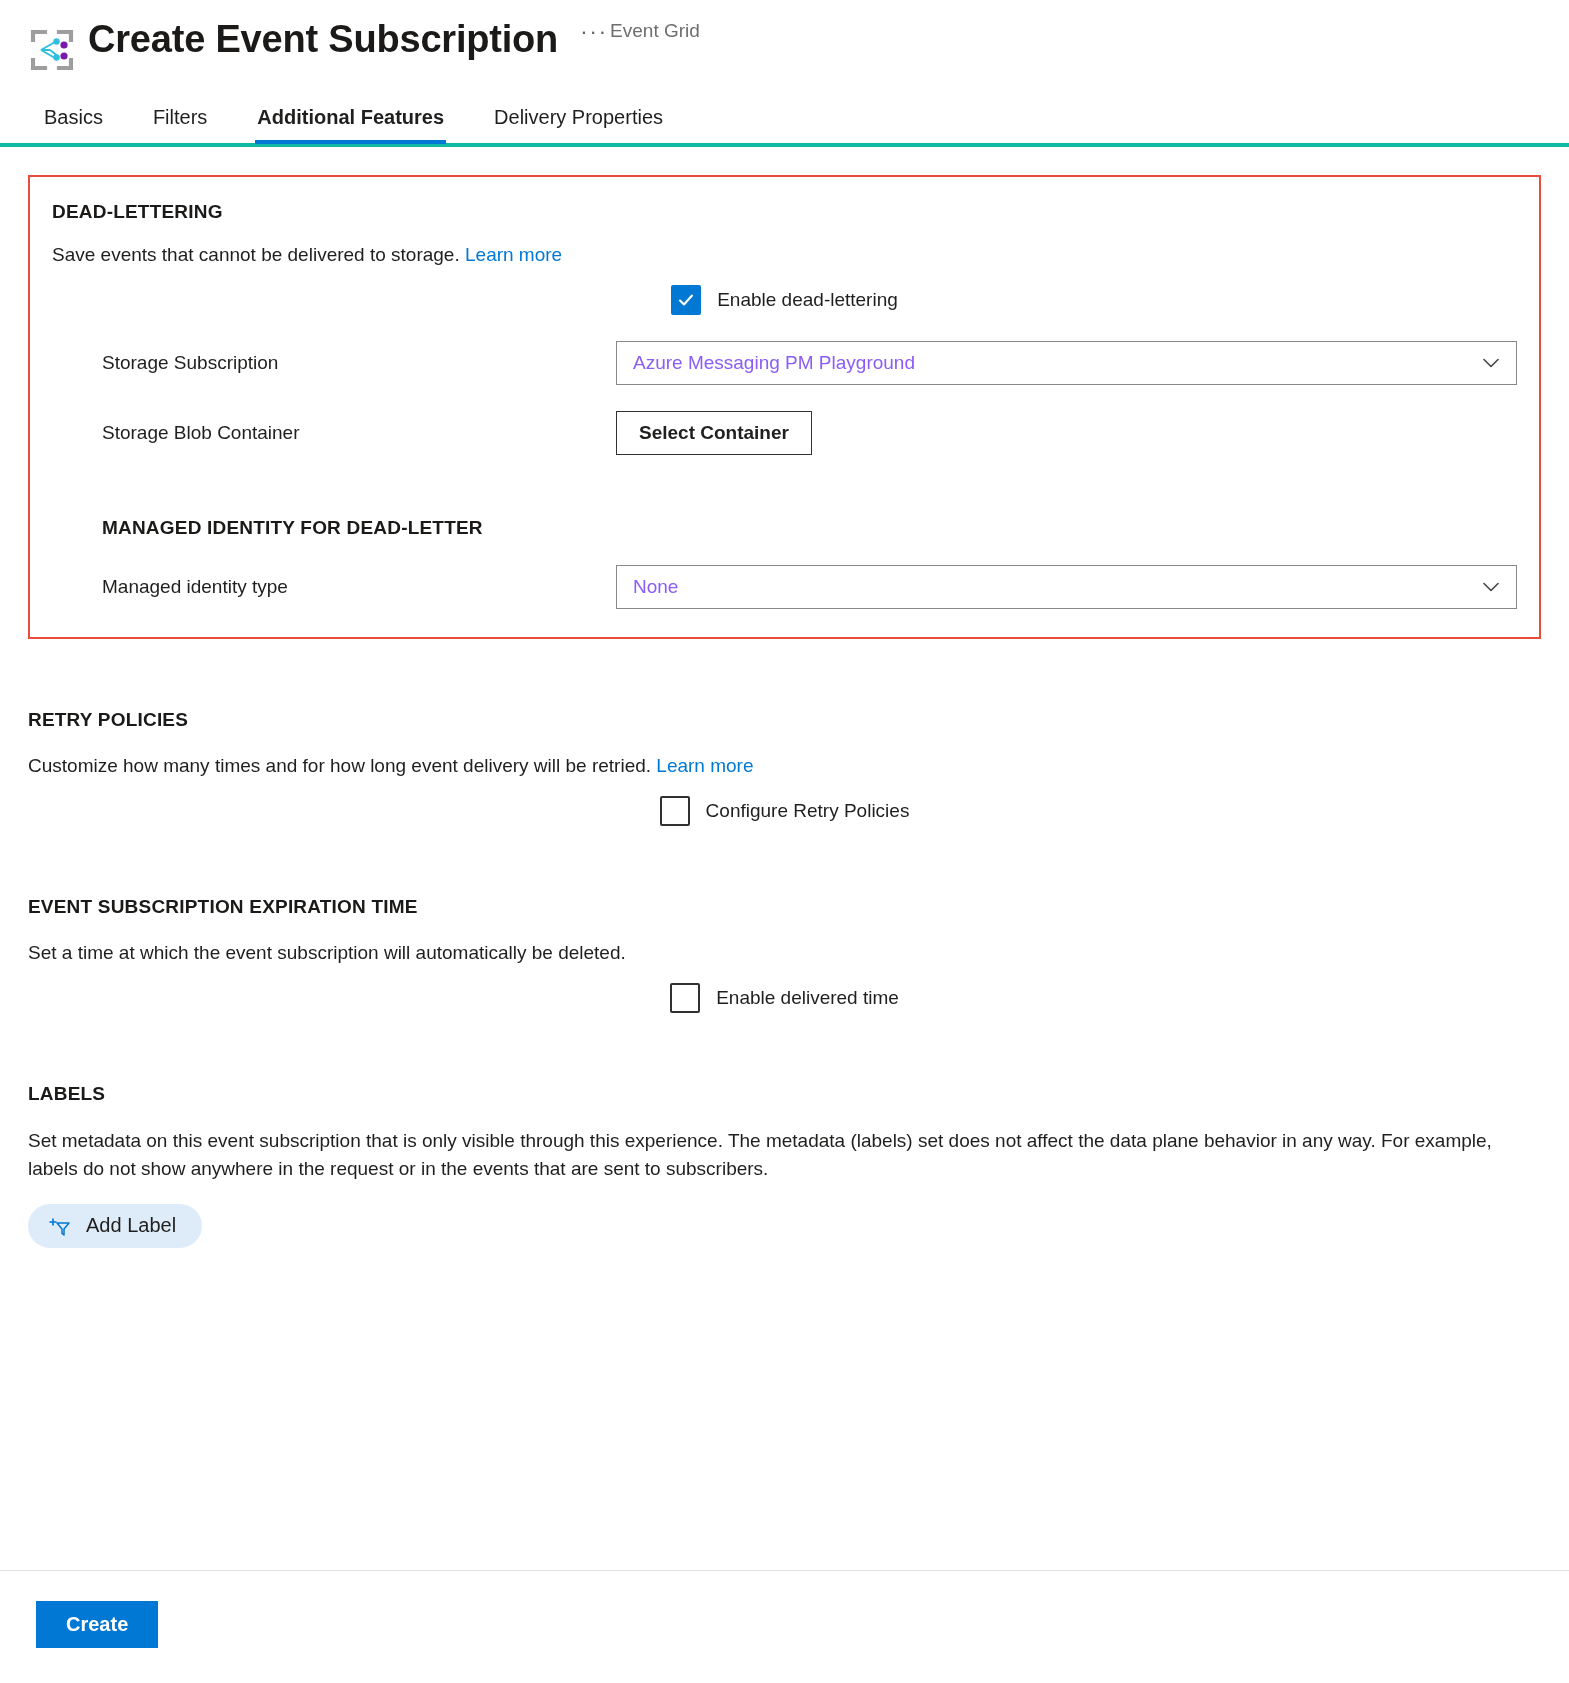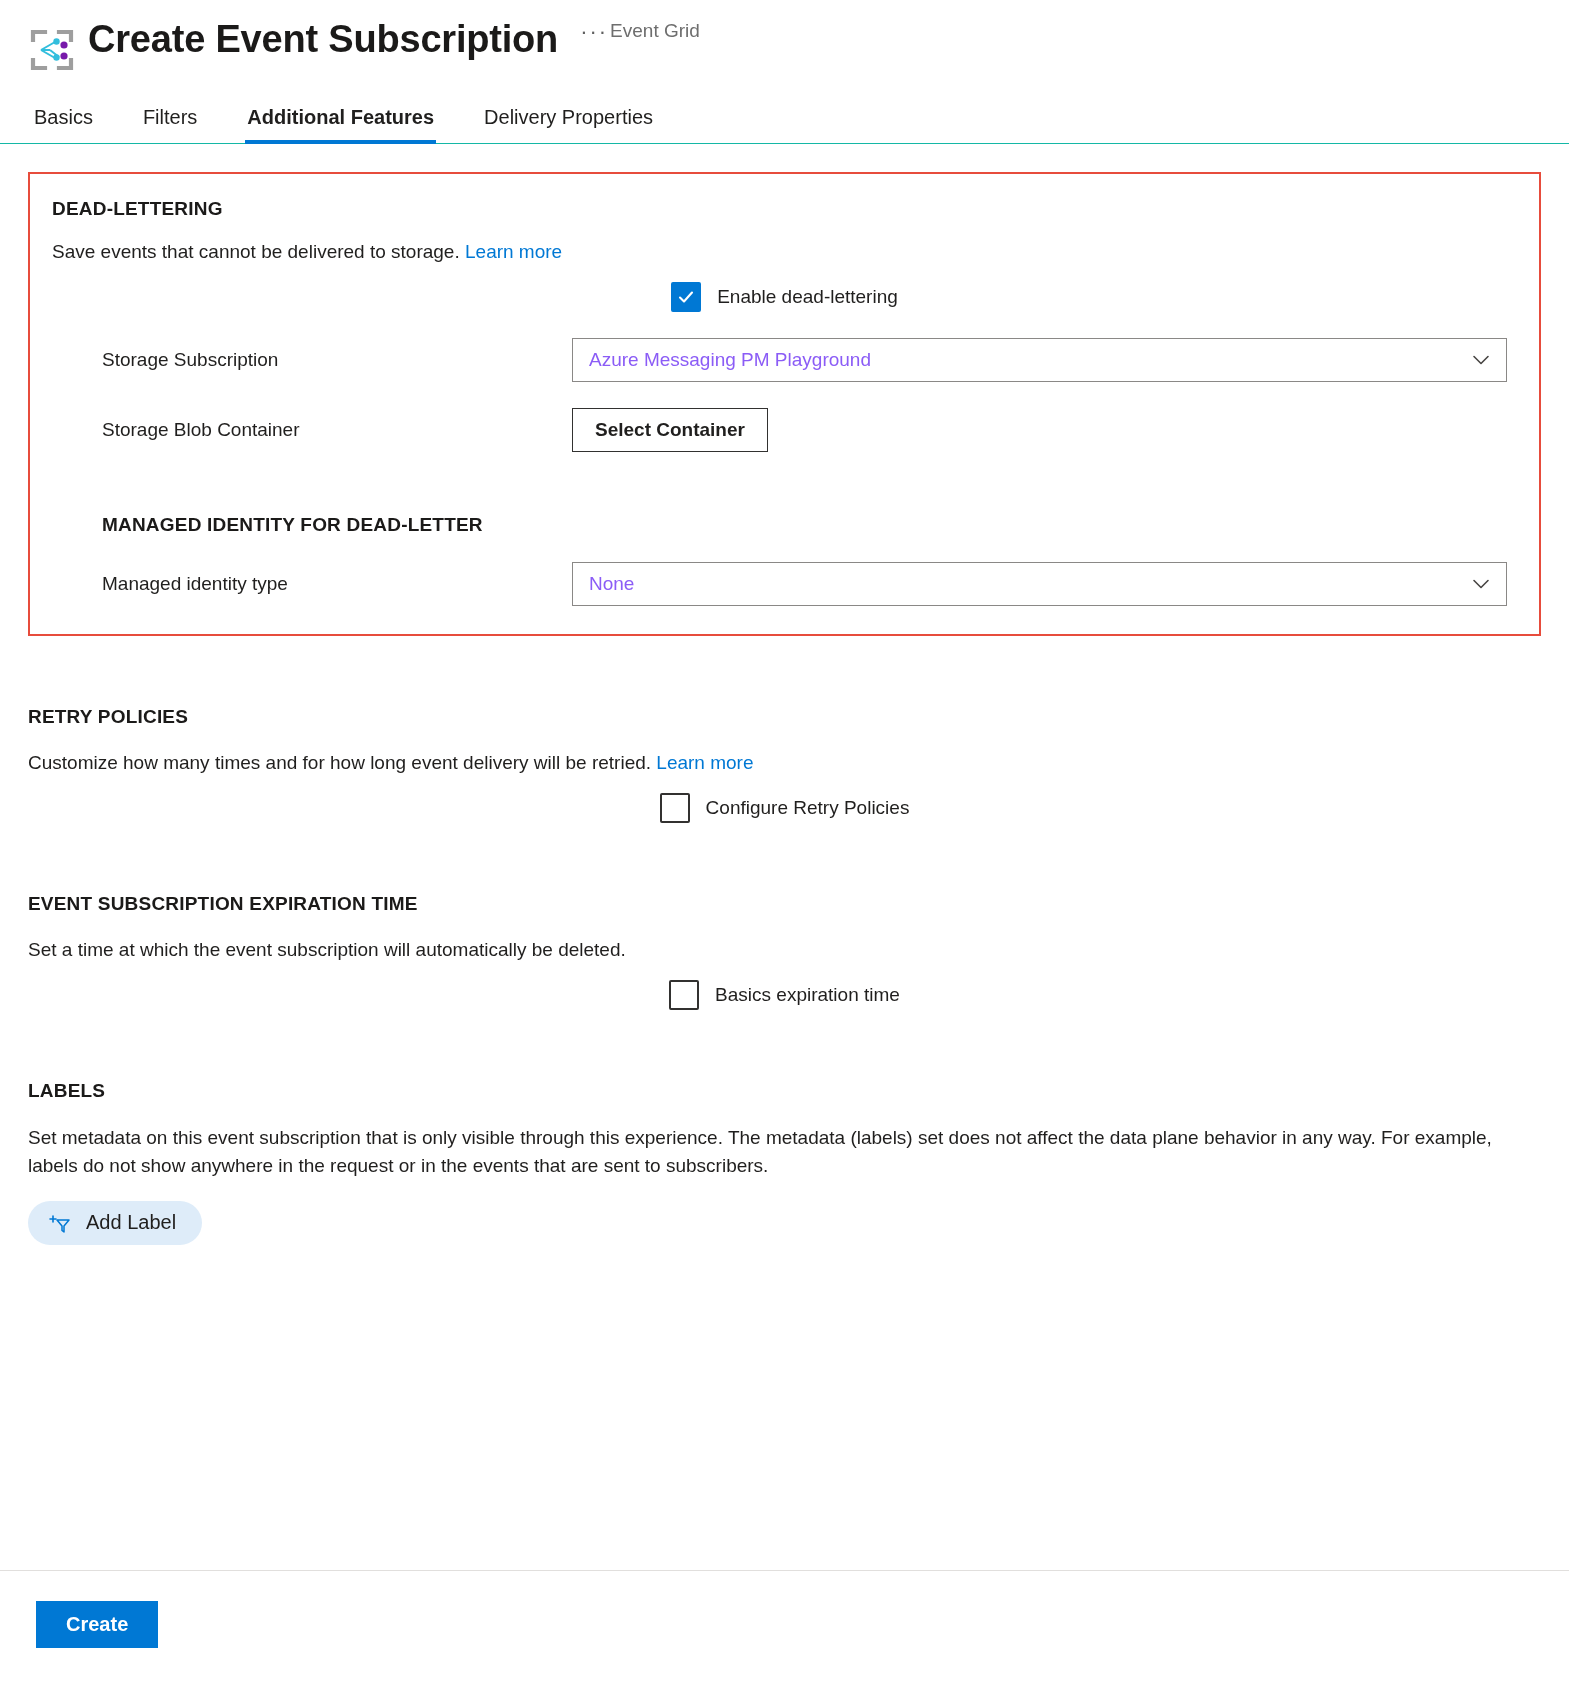--- a/index.html
+++ b/index.html
@@ -61,22 +61,22 @@
     color: #6e6e6e;
     margin-top: 2px;
     margin-left: 2px;
   }
 
   
   .tabs {
     display: flex;
     align-items: flex-end;
     margin-top: 26px;
-    padding-left: 32px;
-    border-bottom: 1px solid #14b8a6;
+    padding-left: 42px;
+    border-bottom: 4px solid #14b8a6;
     position: relative;
   }
   .tab {
     font-size: 20px;
     color: #201f1e;
     padding: 6px 2px 14px 2px;
     margin-right: 46px;
     cursor: pointer;
     position: relative;
     white-space: nowrap;
@@ -158,20 +158,21 @@
     color: #201f1e;
     cursor: pointer;
   }
 
   
   .field-row {
     display: flex;
     align-items: center;
     margin-top: 26px;
     padding-left: 50px;
+    gap: 44px;
   }
   .field-label {
     font-size: 19px;
     color: #201f1e;
     width: 470px;
     flex: 0 0 auto;
   }
   .dropdown {
     flex: 1 1 auto;
     height: 44px;
@@ -366,21 +367,21 @@
       <span class="cb unchecked"></span>
       <span class="cb-label">Configure Retry Policies</span>
     </div>
   </div>
 
   <div class="plain-section">
     <div class="section-heading">EVENT SUBSCRIPTION EXPIRATION TIME</div>
     <div class="section-desc">Set a time at which the event subscription will automatically be deleted.</div>
     <div class="checkbox-row">
       <span class="cb unchecked"></span>
-      <span class="cb-label">Basics expiration time</span>
+      <span class="cb-label">Enable delivered time</span>
     </div>
   </div>
 
   <div class="plain-section">
     <div class="section-heading">LABELS</div>
     <div class="labels-paragraph">Set metadata on this event subscription that is only visible through this experience. The metadata (labels) set does not affect the data plane behavior in any way. For example, labels do not show anywhere in the request or in the events that are sent to subscribers.</div>
     <button class="add-label-btn">
       <span class="icon">
         <svg width="24" height="24" viewBox="0 0 24 24" aria-hidden="true">
           <path d="M9 9 L21 9 L16 15 L16 21 L14 19.5 L14 15 Z" fill="none" stroke="#0078d4" stroke-width="1.5" stroke-linejoin="round"></path>

